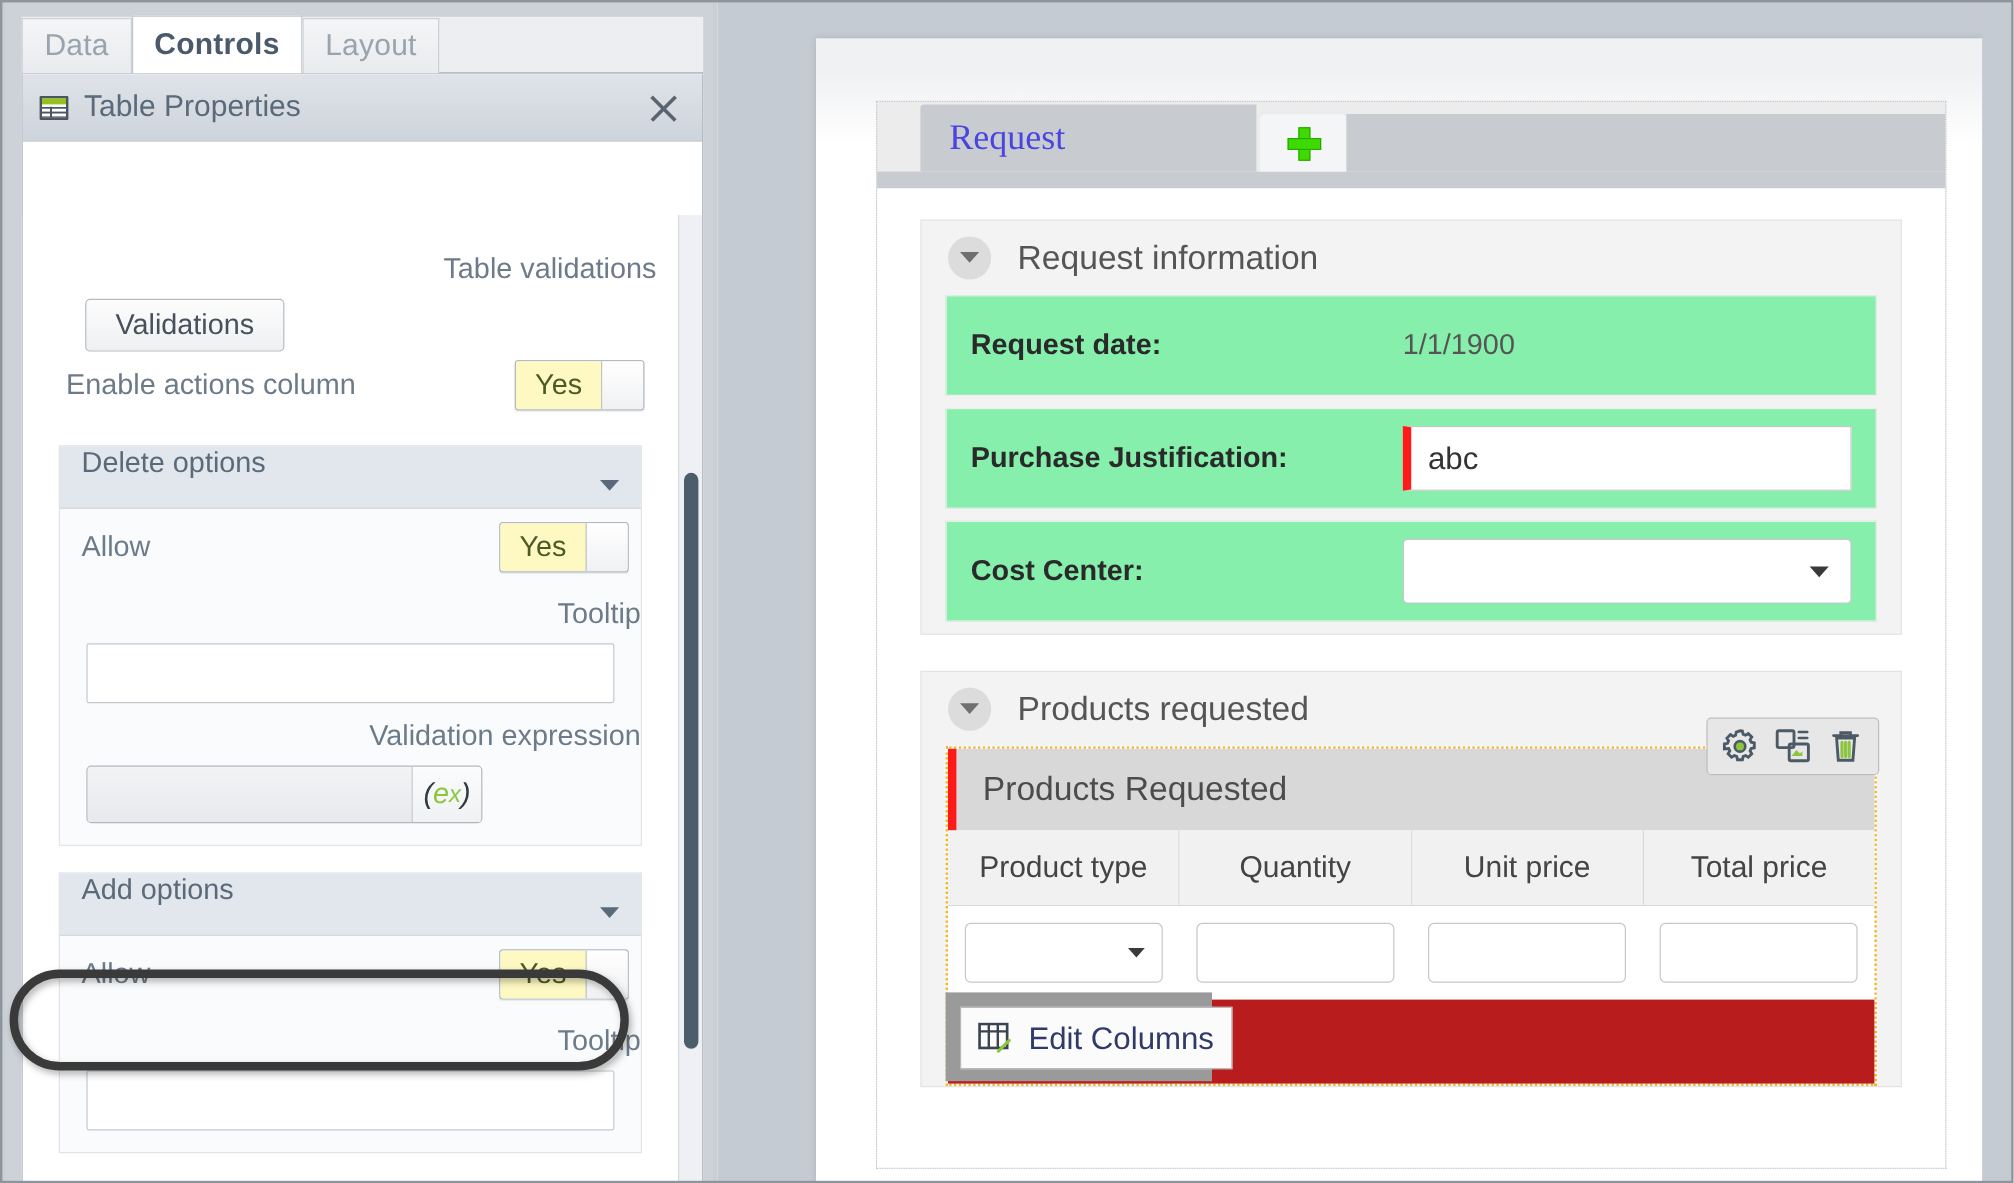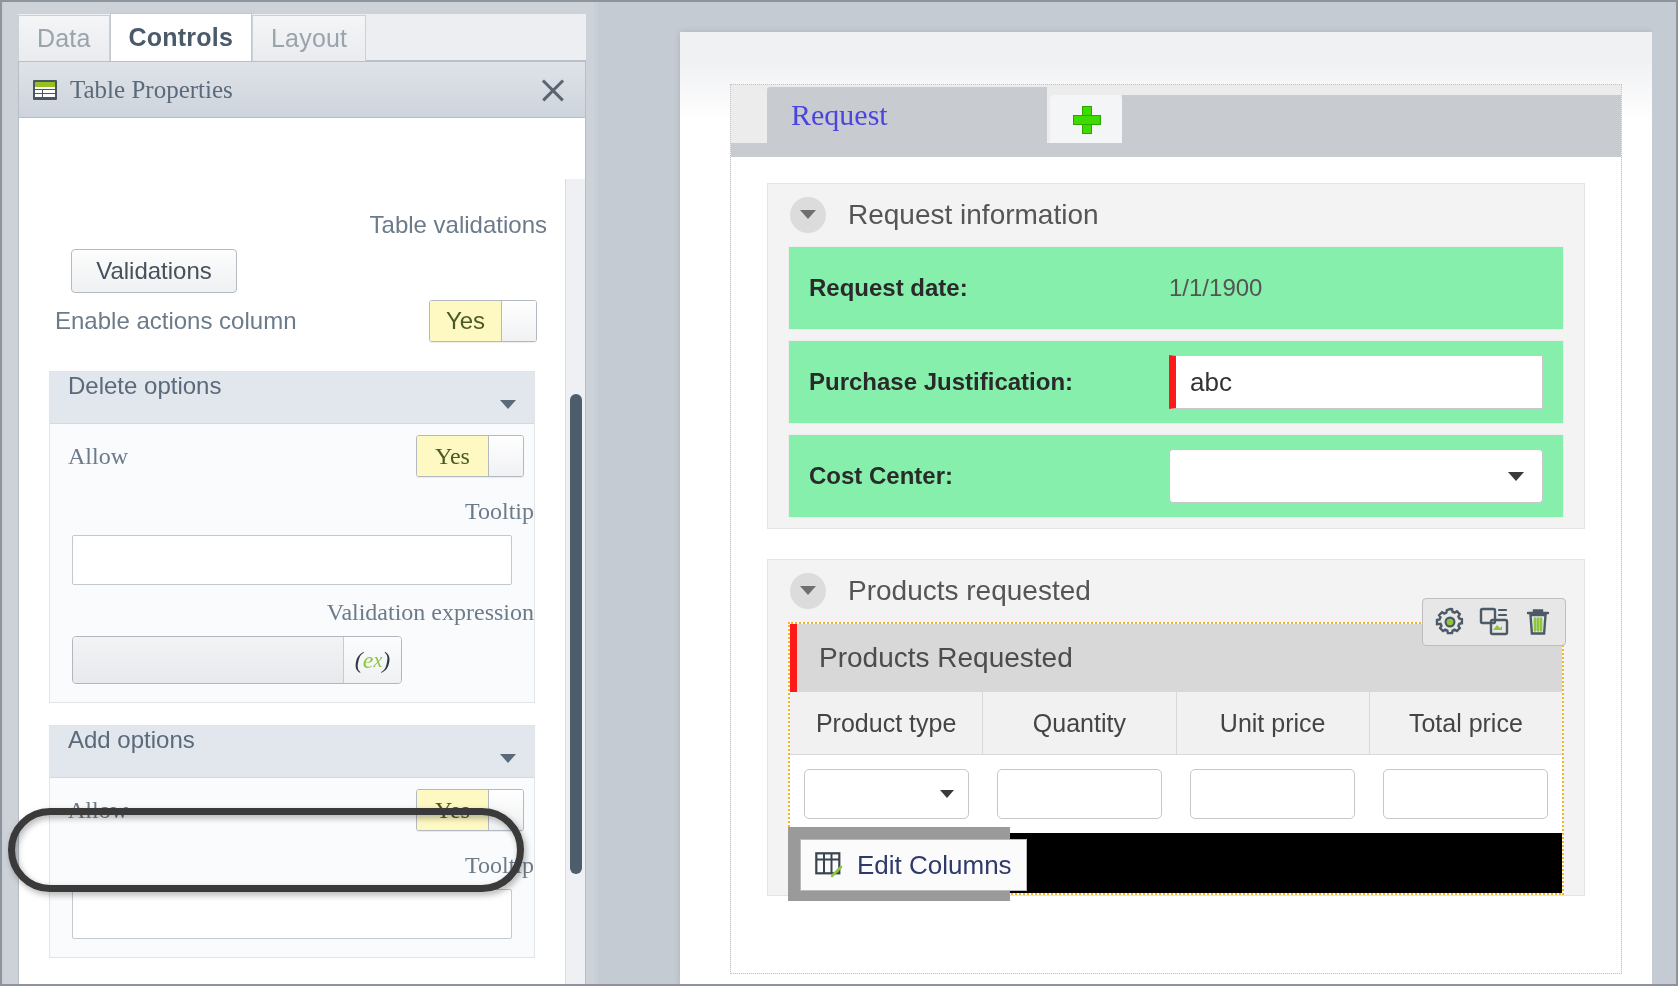--- a/index.html
+++ b/index.html
@@ -43,21 +43,21 @@
 
   
   .props-win {
     position:absolute; left:14px; top:60px; width:568px; height:926px;
     background:#fff; border:1px solid #b7bec6; border-top:none;
     overflow:hidden;
   }
   .props-title {
     height:56px; background:linear-gradient(#dfe3e9,#ced4dc);
     border-bottom:1px solid #b7bec6;
-    display:flex; align-items:center; padding:0 14px;font-family:Liberation Serif, serif;
+    display:flex; align-items:center; padding:0 14px;
   }
   .ico-table-sm {
     width:24px; height:20px; margin-right:13px; flex:none;
     border:2px solid #4a5560; background:#fff; position:relative; border-radius:1px;
   }
   .ico-table-sm::before {
     content:""; position:absolute; left:0; top:0; right:0; height:5px; background:#95c11f;
   }
   .ico-table-sm::after {
     content:""; position:absolute; left:0; top:7px; right:0; bottom:0;
@@ -133,21 +133,21 @@
   .group-head {
     height:52px; background:#e2e6ed; border-bottom:1px solid #d4d9e0;
     display:flex; padding:0 18px;
     font-size:24px; color:#5b6a7a; cursor:pointer;flex-direction:column;
   }
   .caret-down {
     margin-left:auto; width:0;height:0;
     border-left:8px solid transparent; border-right:8px solid transparent;
     border-top:9px solid #5b6a7a;
   }
-  .group-body { padding:4px 0 18px 0;font-family:Liberation Serif, serif; }
+  .group-body { padding:4px 0 18px 0; }
 
   .txtinput {
     margin:0 22px 0 22px; height:50px; background:#fff;
     border:1px solid #c3c9cf; border-radius:2px; width:calc(100% - 44px);
   }
   .expr-wrap {
     margin:0 22px; height:48px; width:330px; display:flex;
     border:1px solid #b0b7be; border-radius:4px; overflow:hidden;
     background:linear-gradient(#f6f7f9,#e9ebee);
   }
@@ -280,21 +280,21 @@
   .tbl-cell { flex:1; display:flex; justify-content:center; }
   .cell-box {
     width:86%; height:50px; background:#fff; border:1px solid #c3c8cd; border-radius:5px;
     display:flex; align-items:center; padding:0 14px;
   }
   .cell-box .car {
     margin-left:auto; width:0;height:0;
     border-left:7px solid transparent;border-right:7px solid transparent;
     border-top:8px solid #3a3a3a;
   }
-  .tbl-foot { height:60px; background:#000000; position:relative; }
+  .tbl-foot { height:70px; background:#b91c1c; position:relative; }
   .edit-cols-shadow {
     position:absolute; left:-2px; top:-6px; width:222px; height:74px; background:#9a9a9a;
   }
   .edit-cols-btn {
     position:absolute; left:10px; top:6px; height:52px; padding:0 14px;
     background:#fbfbfb; border:1px solid #b9b9b9;
     display:flex; align-items:center; gap:12px; cursor:pointer;
     font-size:26px; color:#3b4a9c;
   }
   .ico-editcols { width:30px;height:26px; flex:none; }

